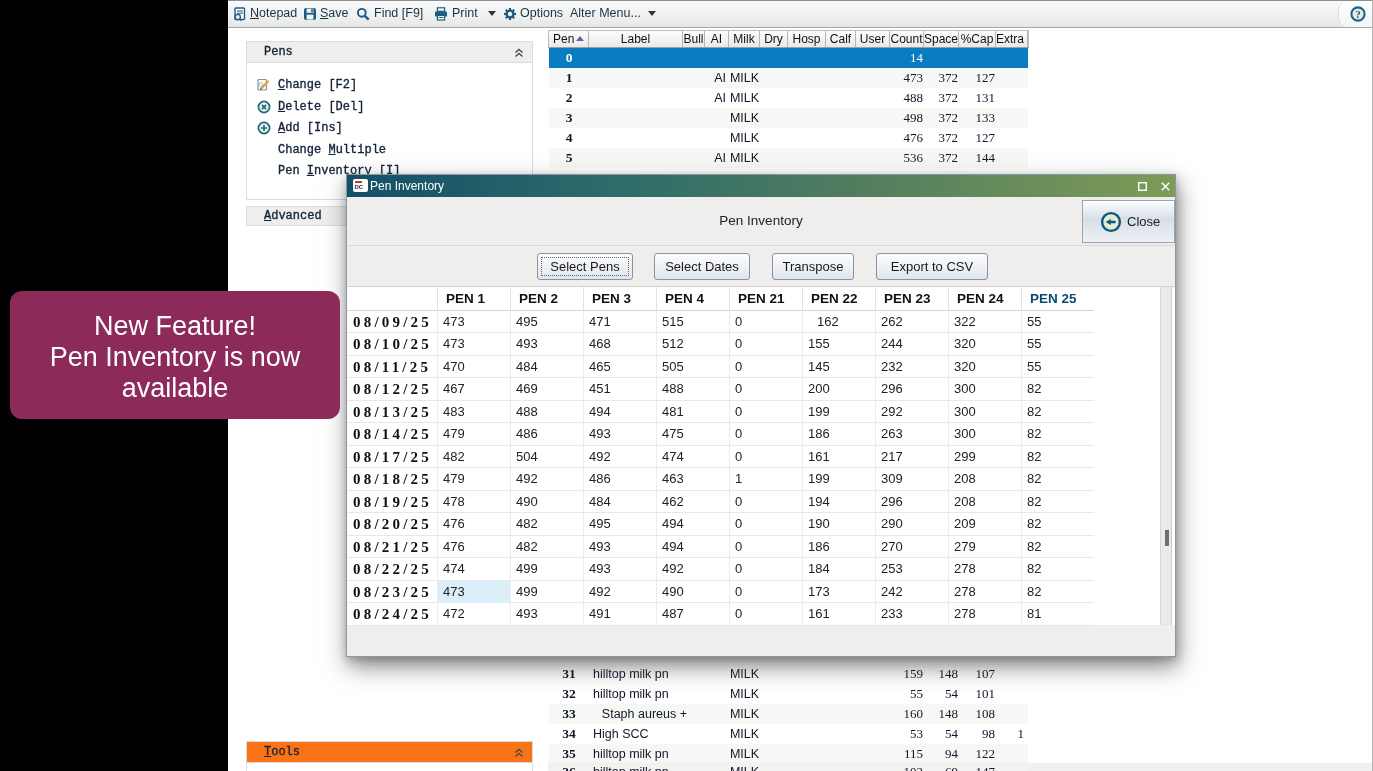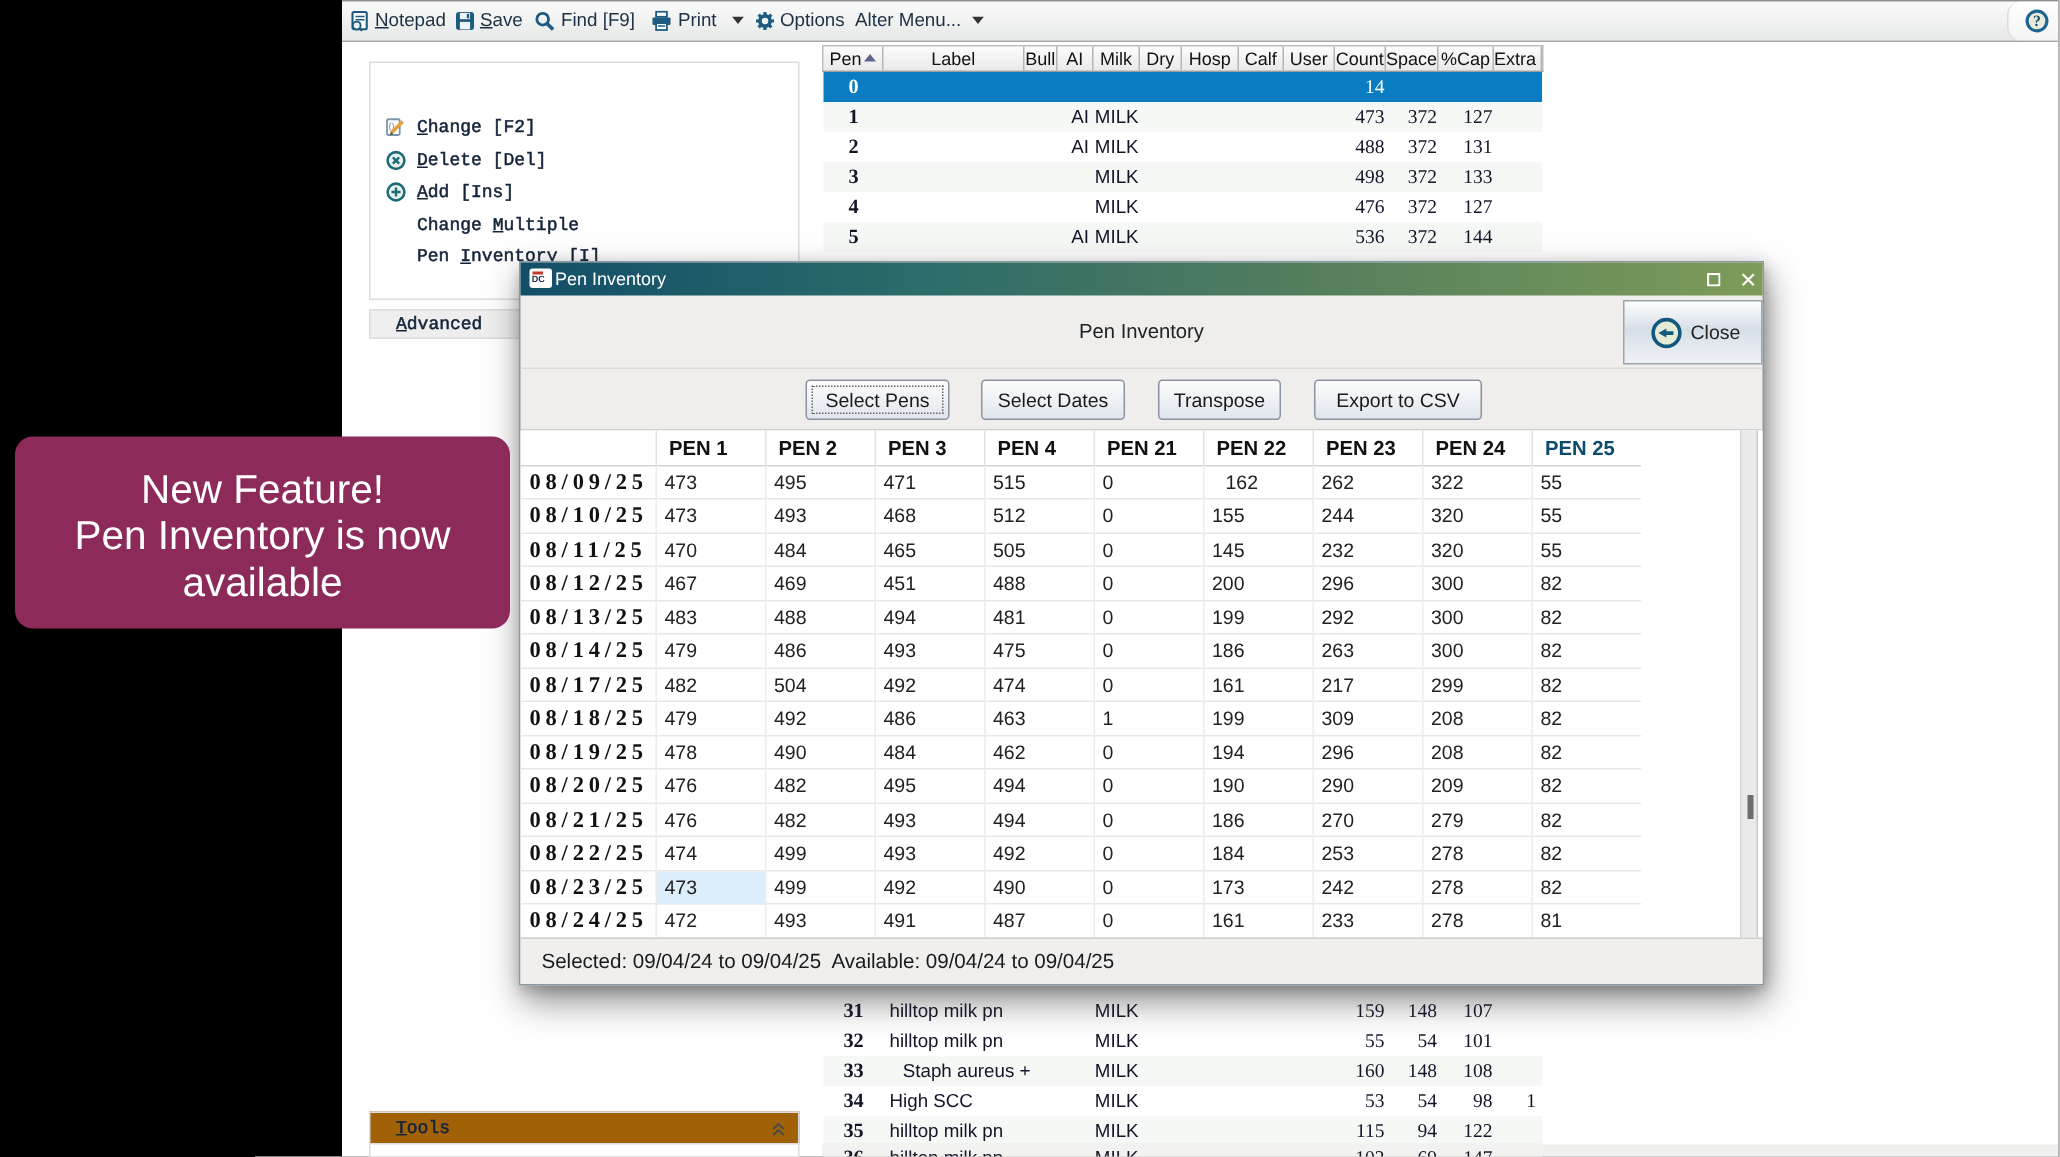--- a/index.html
+++ b/index.html
@@ -62,20 +62,29 @@
         <polygon points="0,0 8,0 4,5" fill="#333"></polygon>
       </svg>
     </div>
     <div class="abs" style="left:1122px;top:6px">
       <svg style="display:block" width="16" height="16" viewBox="0 0 16 16">
         <circle cx="8" cy="8" r="6.6" fill="#e9ecdb" stroke="#1c6590" stroke-width="2.1"></circle>
         <text x="8" y="11.6" font-family="Liberation Serif,serif" font-size="10.5" font-weight="bold" fill="#14506b" text-anchor="middle">?</text>
       </svg>
     </div>
     <div class="abs" style="left:18px;top:41px;width:287px;height:159px;background:#fff;border:1px solid #dcdcdc;box-sizing:border-box"></div>
+    <div class="abs" style="left:18px;top:41px;width:287px;height:22px;background:#eeeeee;border:1px solid #dcdcdc;box-sizing:border-box">
+      <div class="abs mono" style="left:17px;top:0;height:20px;line-height:20px">Pens</div>
+      <div class="abs" style="right:8px;top:6px">
+        <svg style="display:block" width="10" height="10" viewBox="0 0 10 10">
+          <polyline points="1.5,4.6 5,1.4 8.5,4.6" fill="none" stroke="#4a4a4a" stroke-width="1.4"></polyline>
+          <polyline points="1.5,8.6 5,5.4 8.5,8.6" fill="none" stroke="#4a4a4a" stroke-width="1.4"></polyline>
+        </svg>
+      </div>
+    </div>
     <div class="abs" style="left:29px;top:78px"><svg width="14" height="14" viewBox="0 0 14 14">
         <rect x="1" y="1.5" width="8.5" height="10.5" rx="1" fill="#fdfdfd" stroke="#7a96aa" stroke-width="1.2"></rect>
         <text x="2" y="8" font-size="6" fill="#888">()</text>
         <line x1="4" y1="10.5" x2="11.5" y2="3" stroke="#e2a23c" stroke-width="2.4"></line>
         <polygon points="3,12 5.2,11.4 3.6,9.8" fill="#5b4a23"></polygon>
       </svg></div>
     <div class="abs mono" style="left:50px;top:77px;height:16px;line-height:16px;white-space:pre"><u>C</u>hange [F2]</div>
     <div class="abs" style="left:29px;top:99.5px"><svg width="14" height="14" viewBox="0 0 14 14">
         <circle cx="7" cy="7" r="5.6" fill="#e9f0ea" stroke="#1b6a7a" stroke-width="1.7"></circle>
         <path d="M4.9 4.9 L9.1 9.1 M9.1 4.9 L4.9 9.1" stroke="#1b6a7a" stroke-width="1.6"></path>
@@ -90,21 +99,21 @@
     <div class="abs mono" style="left:50px;top:163px;height:16px;line-height:16px;white-space:pre">Pen <u>I</u>nventory [I]</div>
     <div class="abs" style="left:18px;top:206px;width:287px;height:20px;background:#eeeeee;border:1px solid #dcdcdc;box-sizing:border-box">
       <div class="abs mono" style="left:17px;top:0;height:18px;line-height:18px"><u>A</u>dvanced</div>
       <div class="abs" style="right:8px;top:5px">
         <svg style="display:block" width="10" height="10" viewBox="0 0 10 10">
           <polyline points="1.5,4.6 5,1.4 8.5,4.6" fill="none" stroke="#4a4a4a" stroke-width="1.4"></polyline>
           <polyline points="1.5,8.6 5,5.4 8.5,8.6" fill="none" stroke="#4a4a4a" stroke-width="1.4"></polyline>
         </svg>
       </div>
     </div>
-    <div class="abs" style="left:18px;top:741px;width:287px;height:22px;background:#a16207;border:1px solid #dcdcdc;box-sizing:border-box">
+    <div class="abs" style="left:18px;top:741px;width:287px;height:22px;background:#f97316;border:1px solid #dcdcdc;box-sizing:border-box">
       <div class="abs mono" style="left:17px;top:0;height:20px;line-height:20px"><u>T</u>ools</div>
       <div class="abs" style="right:8px;top:6px">
         <svg style="display:block" width="10" height="10" viewBox="0 0 10 10">
           <polyline points="1.5,4.6 5,1.4 8.5,4.6" fill="none" stroke="#4a4a4a" stroke-width="1.4"></polyline>
           <polyline points="1.5,8.6 5,5.4 8.5,8.6" fill="none" stroke="#4a4a4a" stroke-width="1.4"></polyline>
         </svg>
       </div>
     </div>
     <div class="abs" style="left:18px;top:762px;width:287px;height:12px;background:#fff;border:1px solid #dcdcdc;box-sizing:border-box"></div>
     <div class="abs" style="left:320px;top:30px;width:481px;height:18px;background:linear-gradient(180deg,#fdfdfd,#e9e9e9);border:1px solid #bdbdbd;border-bottom:1px solid #9e9e9e;box-sizing:border-box"></div>
@@ -419,16 +428,13 @@
     <div class="abs" style="left:163px;top:428.0px;width:73px;height:22.5px;line-height:22.5px;font-size:13px;color:#222;padding-left:5px;box-sizing:border-box;border-left:1px solid #ececec">493</div>
     <div class="abs" style="left:236px;top:428.0px;width:73px;height:22.5px;line-height:22.5px;font-size:13px;color:#222;padding-left:5px;box-sizing:border-box;border-left:1px solid #ececec">491</div>
     <div class="abs" style="left:309px;top:428.0px;width:73px;height:22.5px;line-height:22.5px;font-size:13px;color:#222;padding-left:5px;box-sizing:border-box;border-left:1px solid #ececec">487</div>
     <div class="abs" style="left:382px;top:428.0px;width:73px;height:22.5px;line-height:22.5px;font-size:13px;color:#222;padding-left:5px;box-sizing:border-box;border-left:1px solid #ececec">0</div>
     <div class="abs" style="left:455px;top:428.0px;width:73px;height:22.5px;line-height:22.5px;font-size:13px;color:#222;padding-left:5px;box-sizing:border-box;border-left:1px solid #ececec">161</div>
     <div class="abs" style="left:528px;top:428.0px;width:73px;height:22.5px;line-height:22.5px;font-size:13px;color:#222;padding-left:5px;box-sizing:border-box;border-left:1px solid #ececec">233</div>
     <div class="abs" style="left:601px;top:428.0px;width:73px;height:22.5px;line-height:22.5px;font-size:13px;color:#222;padding-left:5px;box-sizing:border-box;border-left:1px solid #ececec">278</div>
     <div class="abs" style="left:674px;top:428.0px;width:73px;height:22.5px;line-height:22.5px;font-size:13px;color:#222;padding-left:5px;box-sizing:border-box;border-left:1px solid #ececec">81</div>
     <div class="abs" style="left:813px;top:112px;width:12px;height:338px;background:#eaeaea;border-left:1px solid #d5d5d5;border-right:1px solid #c8c8c8;box-sizing:border-box"></div>
     <div class="abs" style="left:817.5px;top:355px;width:4.5px;height:16px;background:#6e6e6e"></div>
-    <div class="abs" style="left:0;top:450px;width:828px;height:31px;background:#f0efed;border-top:1px solid #cfcfcd;box-sizing:border-box">
-      <div class="abs" style="left:14px;top:0;height:30px;line-height:30px;font-size:13.7px;color:#1a1a1a;white-space:pre">Selected: 09/04/24 to 09/04/25  Available: 09/04/24 to 09/04/25</div>
-    </div>
   </div>
 <div class="abs" style="left:10px;top:291px;width:330px;height:128px;background:#8c2a5a;border-radius:12px;color:#fff;text-align:center;font-size:27px;line-height:31px;padding-top:20px;box-sizing:border-box">New Feature!<br>Pen Inventory is now<br>available</div>
 </body></html>

